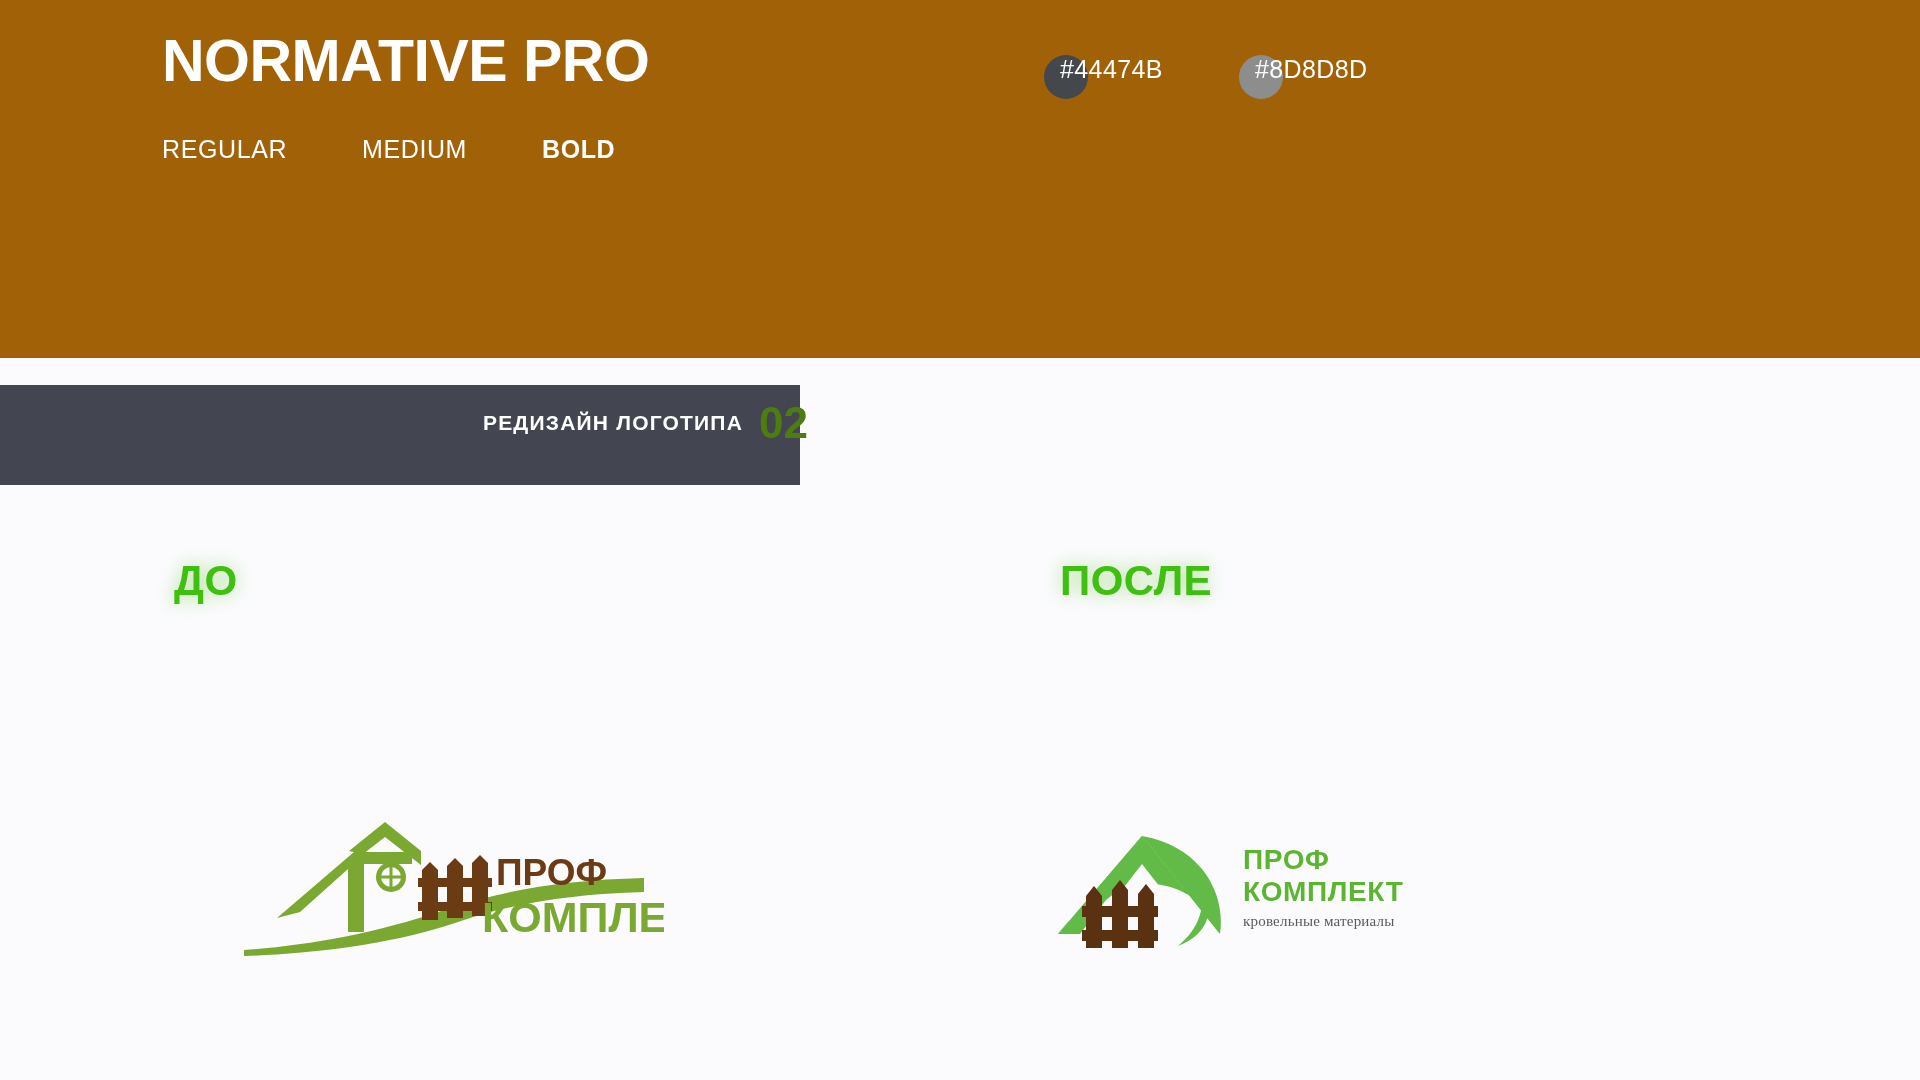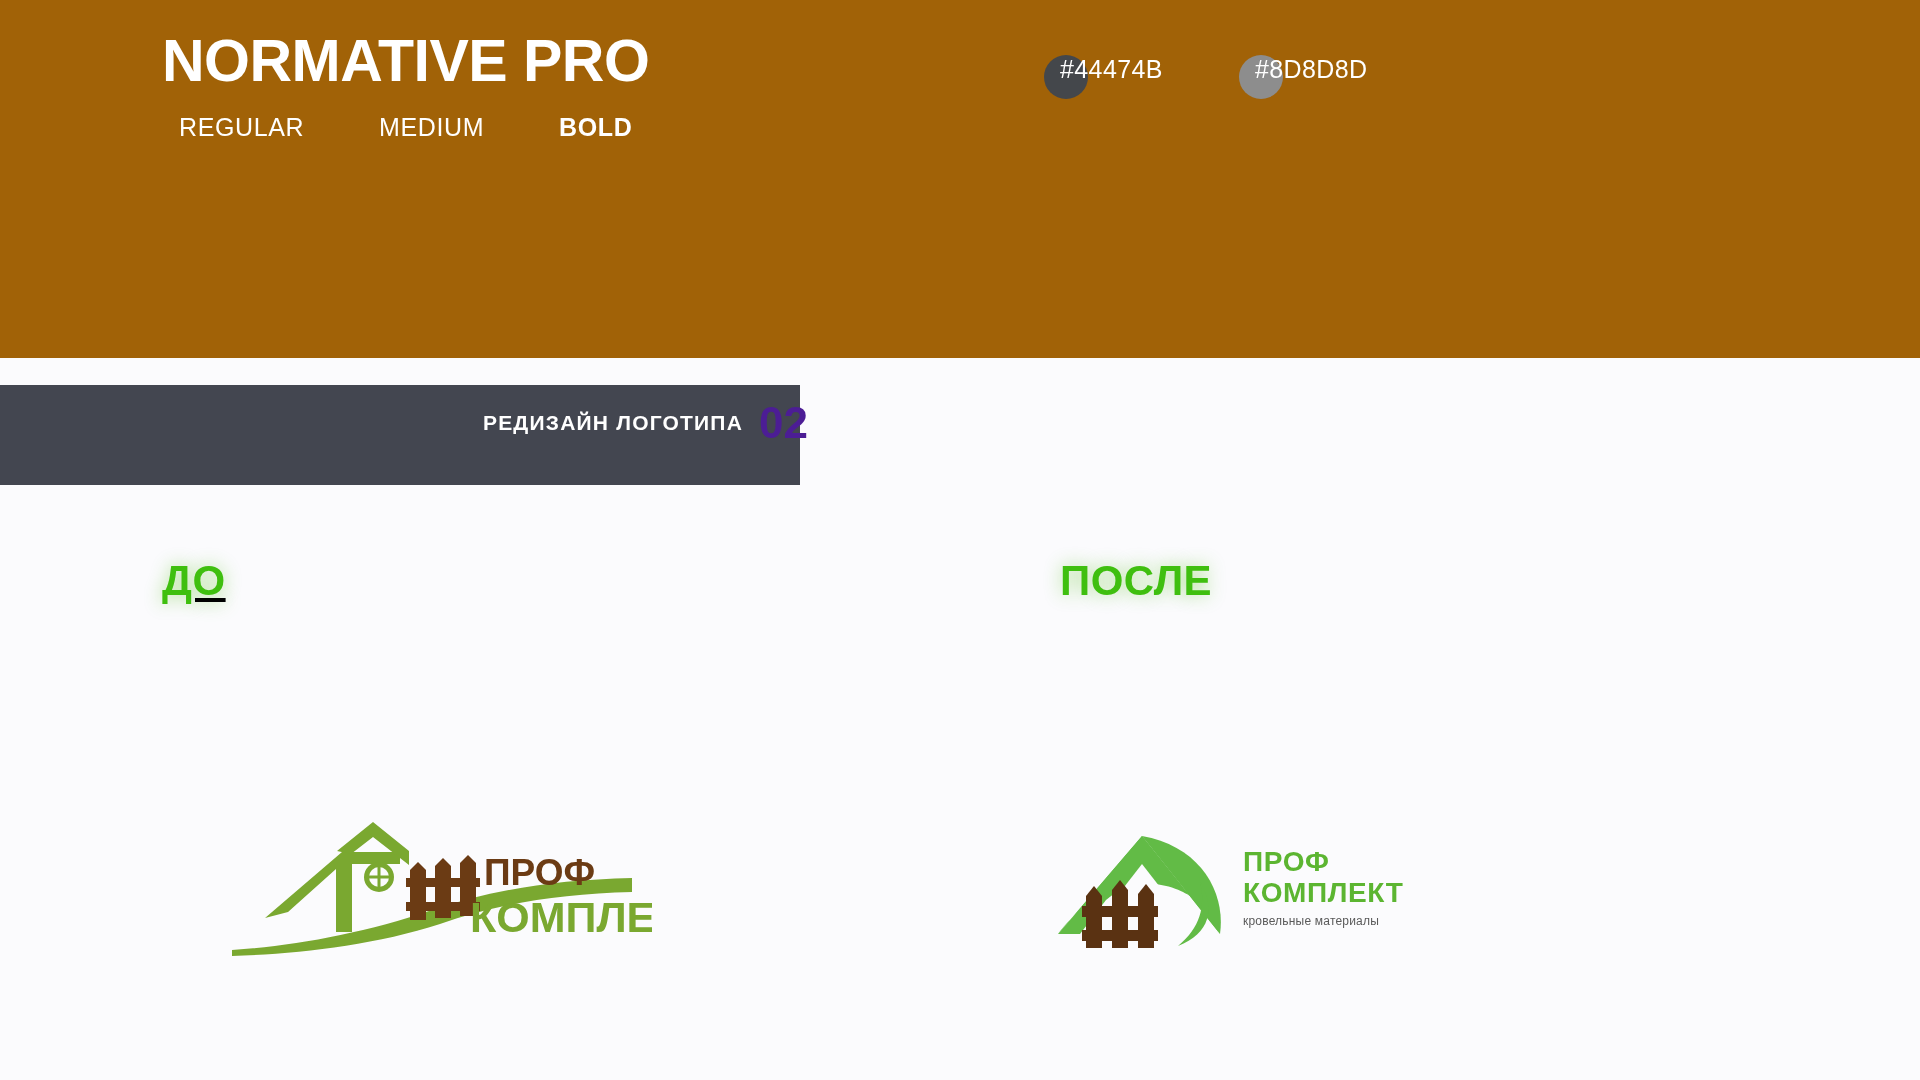--- a/index.html
+++ b/index.html
@@ -23,23 +23,22 @@
   .hero-title {
     font-size:59px;
     font-weight:700;
     color:#ffffff;
     letter-spacing:-0.5px;
     line-height:1.15;
     white-space:nowrap;
   }
   .weights {
     display:flex;
-    margin-top:17px;
+    margin-top:39px;
     white-space:nowrap;
-    justify-content:center;
   }
   .weights span {
     font-size:25px;
     color:#ffffff;
     letter-spacing:0.6px;
   }
   .w-regular { font-weight:400; }
   .w-medium  { font-weight:500; margin-left:75px; }
   .w-bold    { font-weight:700; margin-left:75px; }
 
@@ -83,32 +82,32 @@
   }
   .banner-title {
     font-size:21px;
     font-weight:700;
     color:#ffffff;
     letter-spacing:1.2px;
   }
   .banner-number {
     font-size:44px;
     font-weight:700;
-    color:#4c1d95;
+    color:#4d7c0f;
     margin-left:16px;
     line-height:1;
   }
 
   
   .columns {
     position:absolute; left:0; top:560px;
     width:1920px; height:520px;
   }
   .col { position:absolute; top:0; width:760px; }
-  .col-before { left:162px;text-decoration:underline; }
+  .col-before { left:174px; }
   .col-after  { left:1060px; }
 
   .col-heading {
     font-size:42px;
     font-weight:700;
     color:#3fbf0f;
     letter-spacing:0.5px;
     text-shadow:0 0 18px rgba(73,188,0,0.45);
     line-height:1;
   }
@@ -130,24 +129,25 @@
   .logo-after-text { margin-left:18px; }
   .la-line {
     font-size:28px;
     font-weight:700;
     color:#5cb531;
     letter-spacing:0.6px;
     line-height:1.12;
   }
   .la-tag {
     margin-top:6px;
-    font-size:12px;
+    font-size:15px;
     color:#5a5a5a;
     font-weight:400;
     letter-spacing:0.2px;
+    font-family:Liberation Serif, serif;
   }
 </style>
 </head>
 <body>
 
 <div class="hero">
 
   <div class="hero-left">
     <div class="hero-title">NORMATIVE PRO</div>
     <div class="weights">

